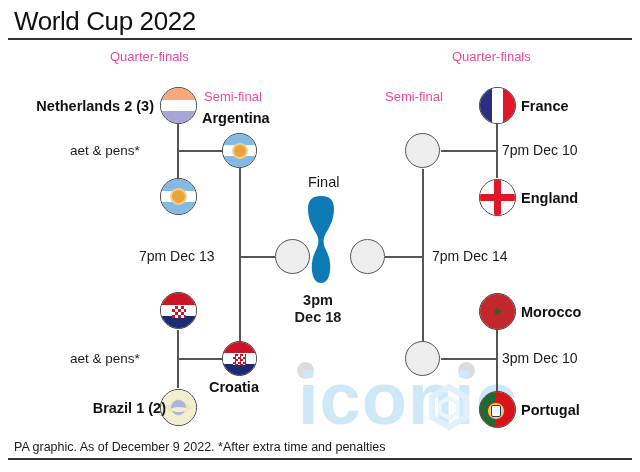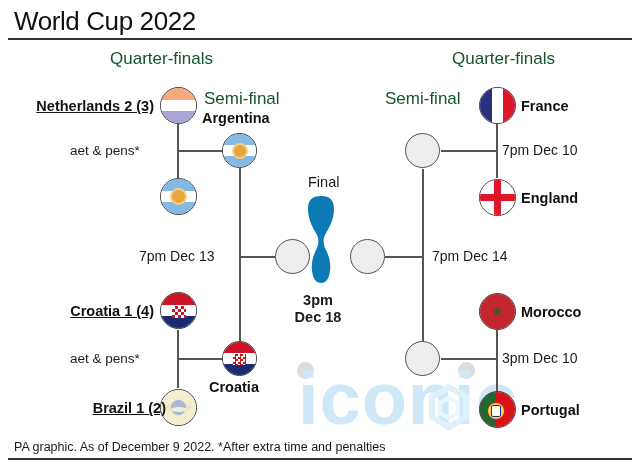--- a/index.html
+++ b/index.html
@@ -75,22 +75,22 @@
   .vline, .hline {
     position: absolute;
     background: #555555;
   }
   .vline { width: 1.6px; }
   .hline { height: 1.6px; }
 
   
   .round-label {
     position: absolute;
-    font-size: 17px;
-    color: #14532d;
+    font-size: 13px;
+    color: #ec4899;
     white-space: nowrap;
   }
 
   
   .time-label {
     position: absolute;
     font-size: 14px;
     color: #1a1a1a;
     white-space: nowrap;
   }
@@ -103,21 +103,21 @@
 
   
   .team-name {
     position: absolute;
     font-size: 14.5px;
     font-weight: bold;
     color: #111111;
     white-space: nowrap;
   }
   .team-name.right-of { text-align: left; }
-  .team-name.left-of  { text-align: right; text-decoration: underline; }
+  .team-name.left-of  { text-align: right; }
 
   
   .node {
     position: absolute;
     border-radius: 50%;
     overflow: hidden;
     border: 1.4px solid #3d3d3d;
     box-sizing: border-box;
     background: #ededed;
   }
@@ -218,21 +218,20 @@
 
   <div class="node" style="left:160px; top:292px; width:37px; height:37px;">
     <div class="flag">
       <div class="h3 a" style="background:#cc1427;"></div>
       <div class="h3 b" style="background:#ffffff;"></div>
       <div class="h3 c" style="background:#1b2a72;"></div>
       <div style="position:absolute; left:50%; top:38%; width:14px; height:12px; margin-left:-7px; background:
         repeating-conic-gradient(#cc1427 0 25%, #ffffff 0 50%) 0 0/6px 6px;"></div>
     </div>
   </div>
-  <div class="team-name left-of" style="left:6px; top:303px; width:148px;">Croatia 1 (4)</div>
 
   <div class="node" style="left:160px; top:389px; width:37px; height:37px;">
     <div class="flag" style="background:#f2efd0;">
       <div style="position:absolute; left:50%; top:50%; width:28px; height:19px; margin:-9.5px 0 0 -14px; background:#e9e7c2; transform:rotate(0deg);
                   clip-path:polygon(50% 0, 100% 50%, 50% 100%, 0 50%);"></div>
       <div style="position:absolute; left:50%; top:50%; width:15px; height:15px; margin:-7.5px 0 0 -7.5px; border-radius:50%; background:#aab7d8;"></div>
       <div style="position:absolute; left:50%; top:48%; width:16px; height:5px; margin-left:-8px; background:#f2efd0; border-radius:50%;"></div>
     </div>
   </div>
   <div class="team-name left-of" style="left:18px; top:400px; width:148px;text-align:right;">Brazil 1 (2)</div>

